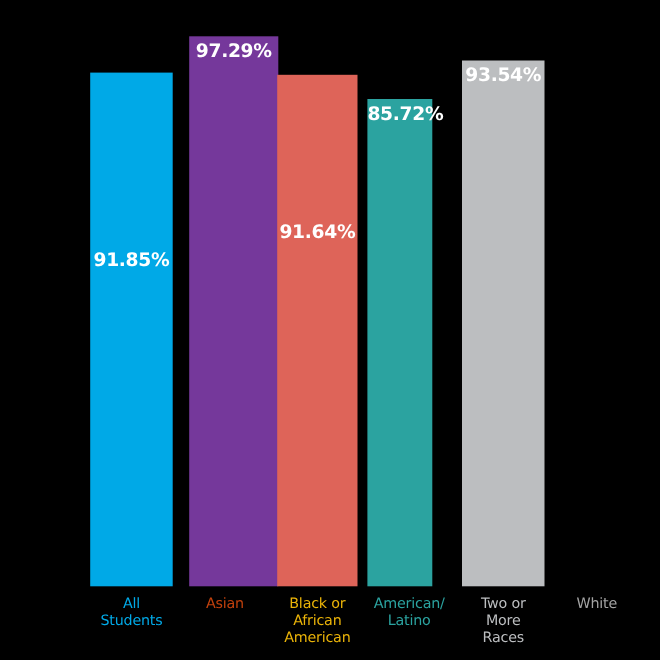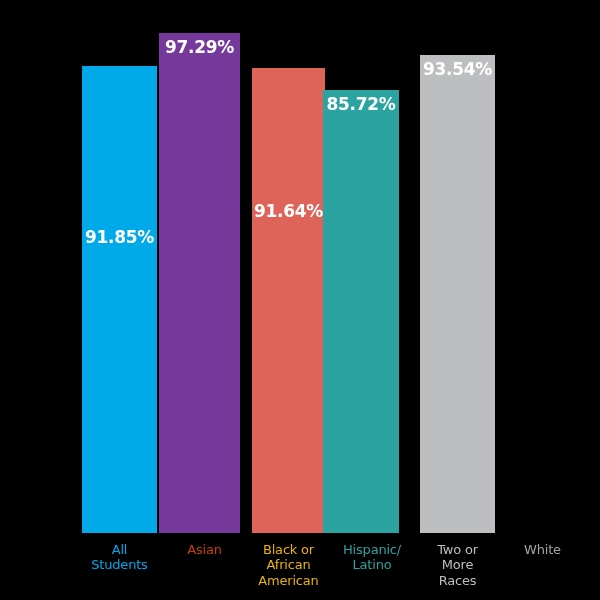--- a/index.html
+++ b/index.html
@@ -66,31 +66,31 @@
 
 <div id="chart-root">
 
   <div class="plot-area">
 
     <div class="bar-group" style="left:82px; width:75px; height:376px;">
       <div class="bar" style="background:#00a9e7; height:467px;"></div>
       <div class="bar-value" style="top:72px;">91.85%</div>
     </div>
 
-    <div class="bar-group" style="left:159px; width:81px; height:533px;">
+    <div class="bar-group" style="left:172px; width:81px; height:533px;">
       <div class="bar" style="background:#75389b; height:500px;"></div>
       <div class="bar-value" style="top:39px;">97.29%</div>
     </div>
 
     <div class="bar-group" style="left:252px; width:73px; height:404px;">
       <div class="bar" style="background:#de6459; height:465px;"></div>
       <div class="bar-value" style="top:74px;">91.64%</div>
     </div>
 
-    <div class="bar-group" style="left:323px; width:76px; height:533px;">
+    <div class="bar-group" style="left:334px; width:59px; height:533px;">
       <div class="bar" style="background:#2ba3a0; height:443px;"></div>
       <div class="bar-value" style="top:96px;">85.72%</div>
     </div>
 
     <div class="bar-group" style="left:420px; width:75px; height:533px;">
       <div class="bar" style="background:#bcbec0; height:478px;"></div>
       <div class="bar-value" style="top:61px;">93.54%</div>
     </div>
 
 
@@ -107,21 +107,21 @@
       <div>Asian</div>
     </div>
 
     <div class="axis-label" style="left:244px; width:89px; color:#eab308;">
       <div>Black or</div>
       <div>African</div>
       <div>American</div>
     </div>
 
     <div class="axis-label" style="left:328px; width:88px; color:#2ba3a0;">
-      <div>Hispanic/</div>
+      <div>American/</div>
       <div>Latino</div>
     </div>
 
     <div class="axis-label" style="left:413px; width:89px; color:#bcbec0;">
       <div>Two or</div>
       <div>More</div>
       <div>Races</div>
     </div>
 
     <div class="axis-label" style="left:498px; width:89px; color:#a3a3a3;">

